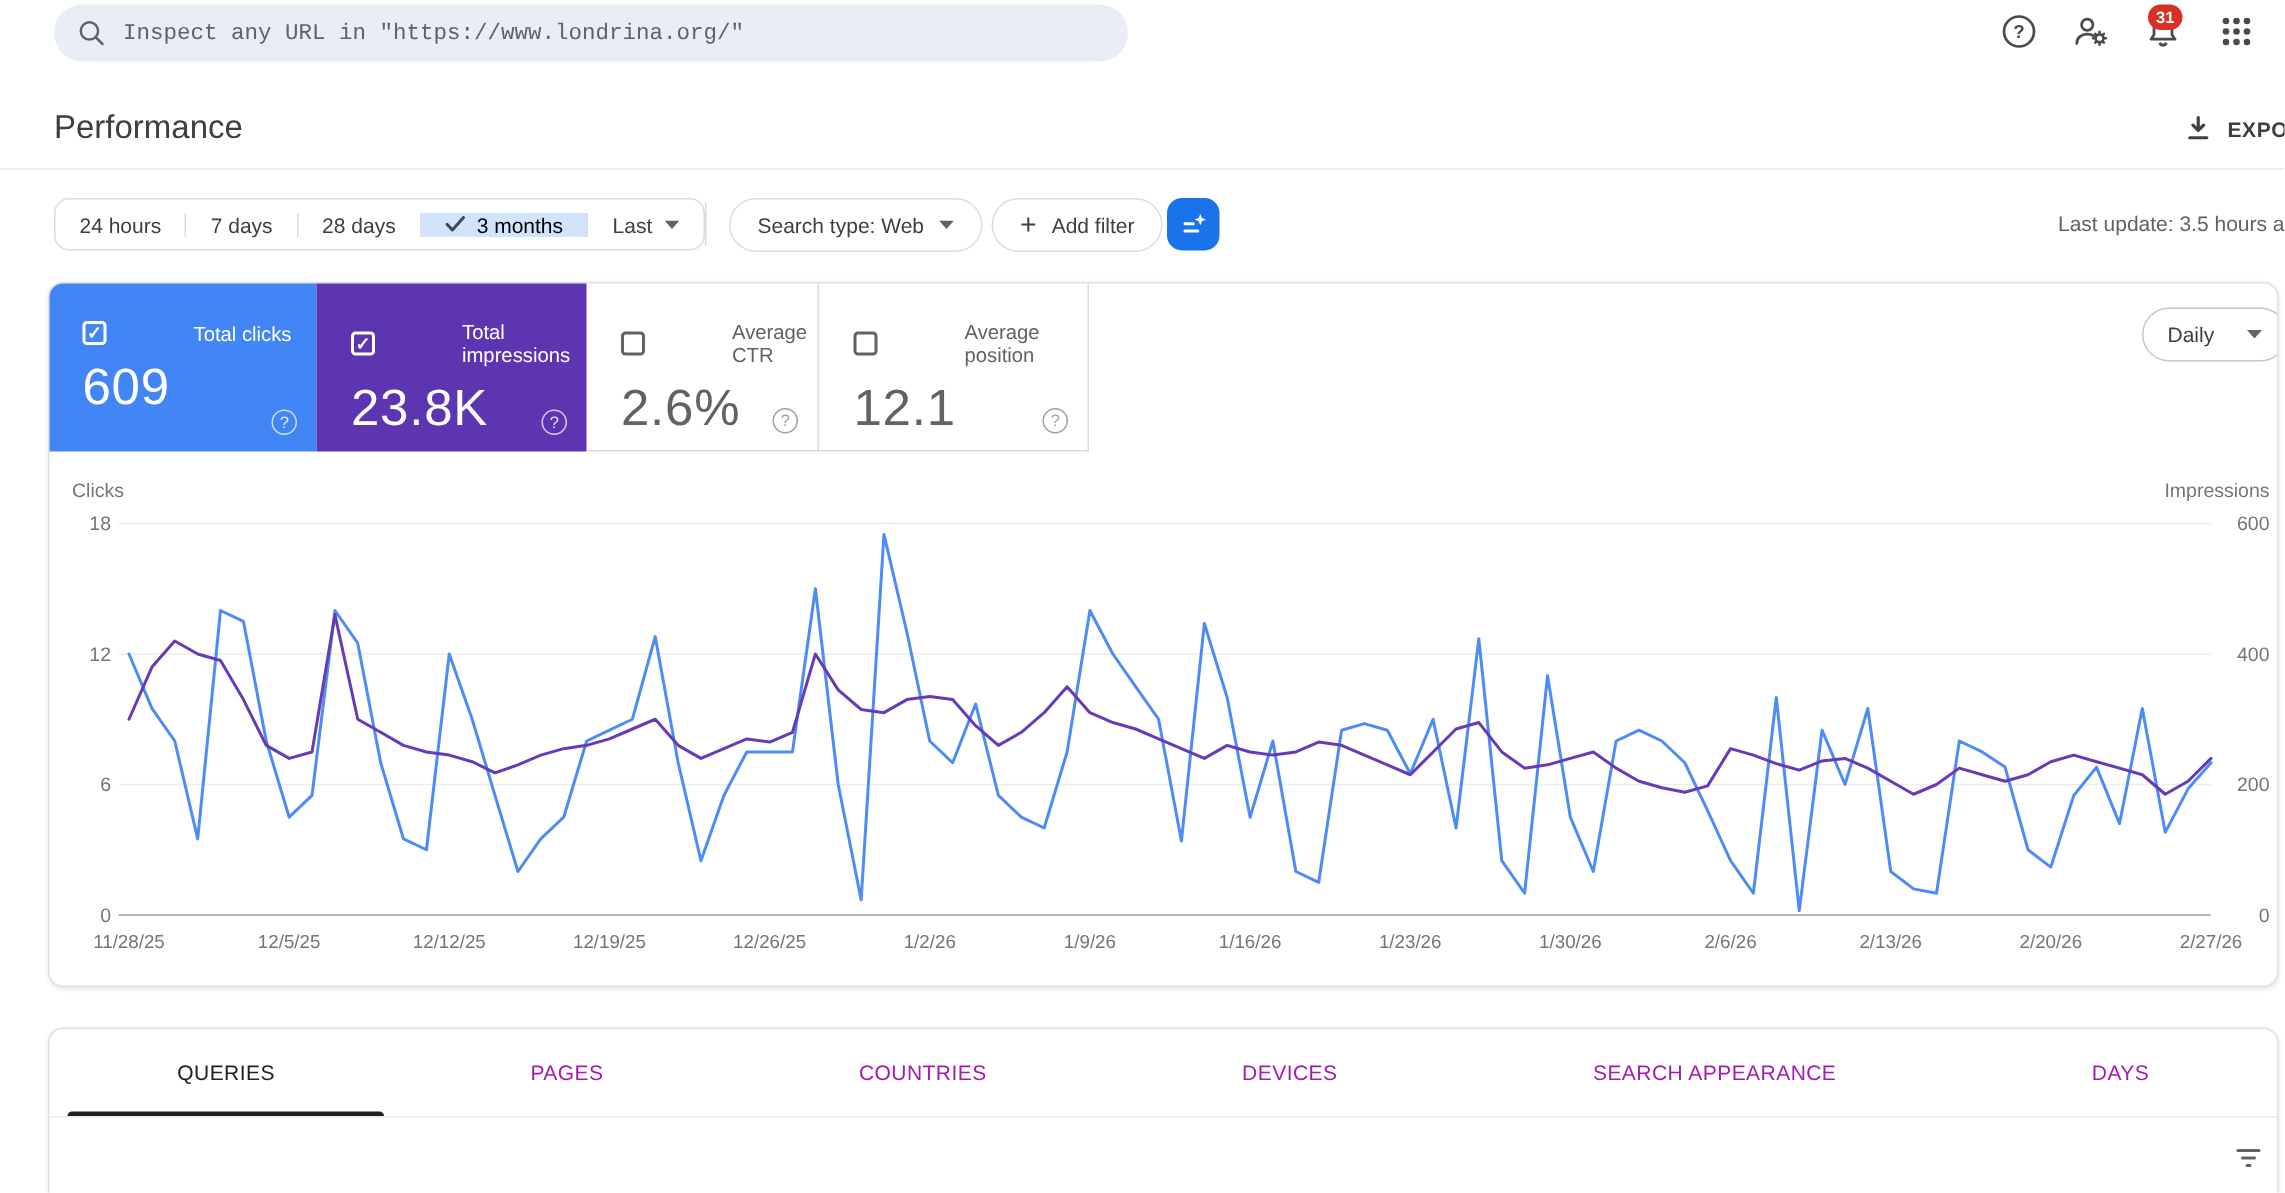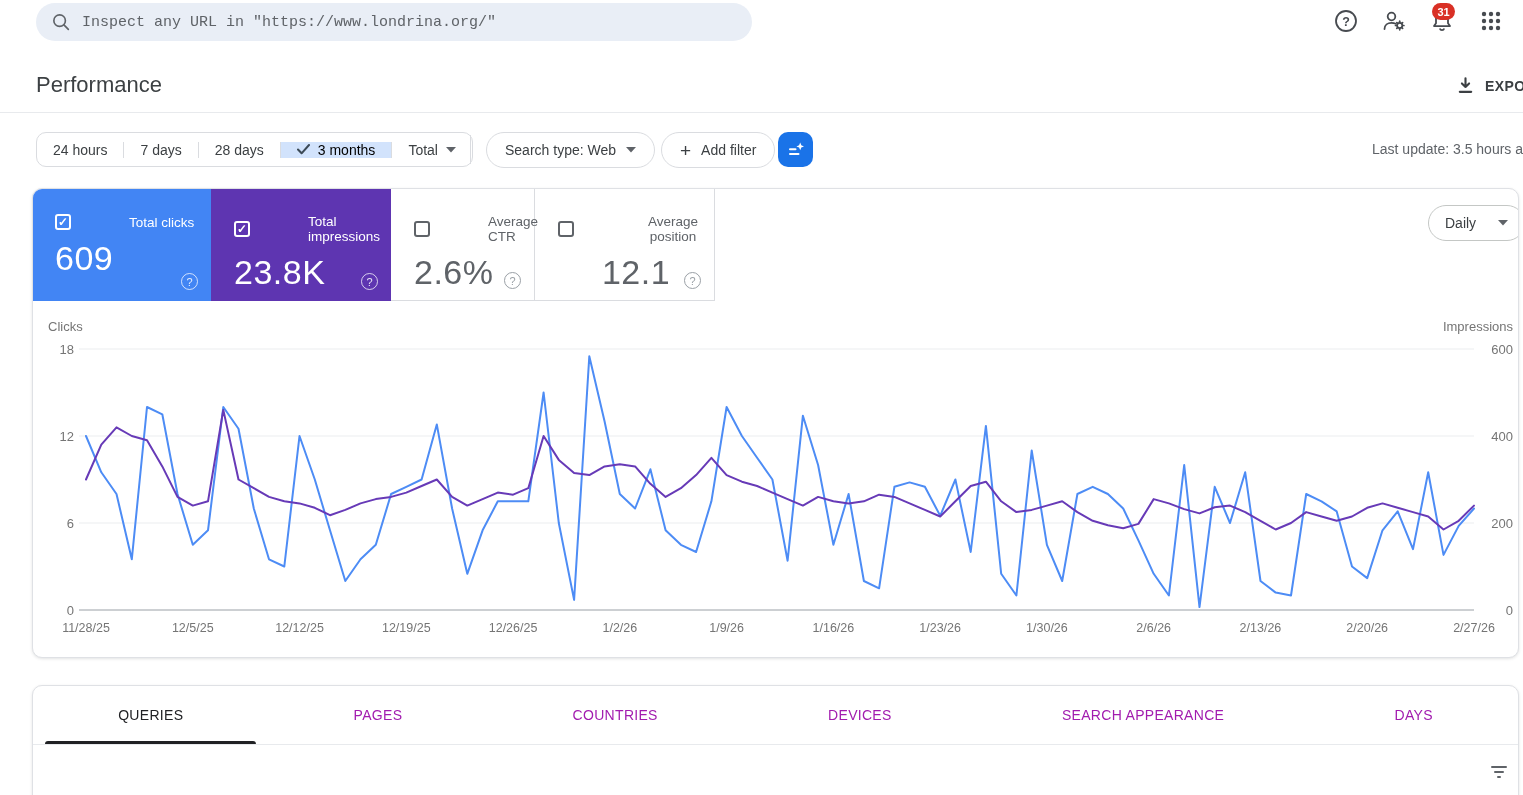--- a/index.html
+++ b/index.html
@@ -153,21 +153,21 @@
     <div class="chip">
       <span>28 days</span>
     </div>
     <div class="chip selected">
       <svg width="13" height="11" viewBox="0 0 13 11">
         <path d="M1 5.5l3.6 3.8L12 1" fill="none" stroke="#3c4a56" stroke-width="2" stroke-linecap="round" stroke-linejoin="round"></path>
       </svg>
       <span>3 months</span>
     </div>
     <div class="chip">
-      <span>Total</span>
+      <span>Last</span>
       <svg width="10" height="6" viewBox="0 0 10 6">
         <path d="M0 0l5 5.6L10 0z" fill="#5f6368"></path>
       </svg>
     </div>
   </div>
 <div class="abs vdivider"></div>
 
 <div class="abs pill-btn searchtype-btn">
   <span>Search type: Web</span>
   <svg width="10" height="6" viewBox="0 0 10 6">
@@ -201,29 +201,29 @@
         <div class="helpdot">?</div>
       </div>
       <div class="tile" style="background: rgb(94, 53, 177); width: 180px;">
         <div class="tile-top">
           <div class="cbx">✓</div>
           <span class="tile-label">Total impressions</span>
         </div>
         <div class="tile-value">23.8K</div>
         <div class="helpdot">?</div>
       </div>
-      <div class="tile white" style="width: 144px;">
+      <div class="tile white" style="width: 155px;">
         <div class="tile-top">
           <div class="cbx"></div>
           <span class="tile-label">Average CTR</span>
         </div>
         <div class="tile-value">2.6%</div>
         <div class="helpdot">?</div>
       </div>
-      <div class="tile white" style="width: 180px; text-align: center;">
+      <div class="tile white" style="width: 180px;">
         <div class="tile-top">
           <div class="cbx"></div>
           <span class="tile-label">Average position</span>
         </div>
         <div class="tile-value">12.1</div>
         <div class="helpdot">?</div>
       </div>
     </div>
   <div class="daily-btn">
     <span>Daily</span>

